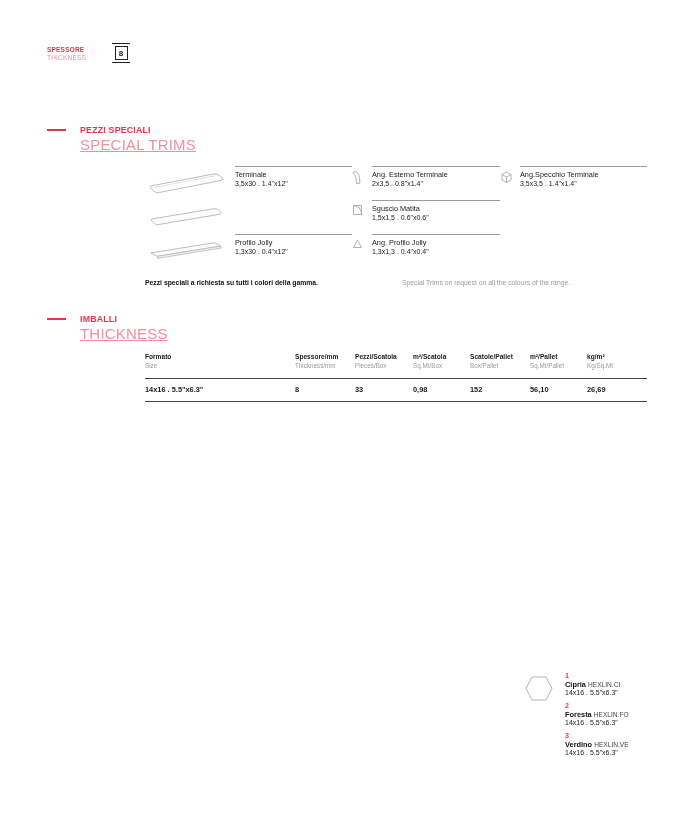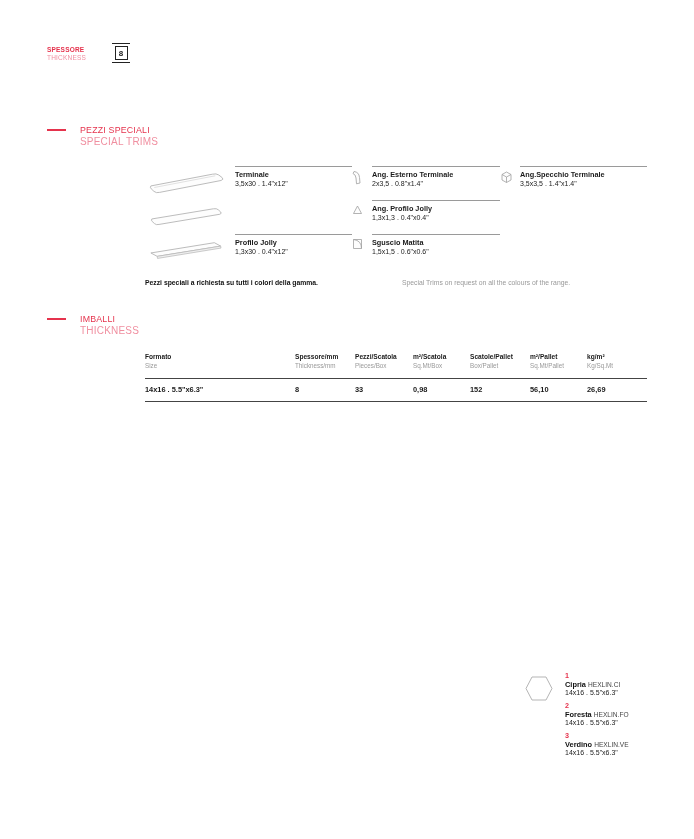--- a/index.html
+++ b/index.html
@@ -11,33 +11,33 @@
   .thickness-labels { position:absolute; left:47px; top:46px; line-height:1.3; letter-spacing:.2px; }
   .t-it { font-size:6.5px; font-weight:bold; color:#e5334d; }
   .t-en { font-size:6.5px; color:#f08fa0; }
   .thick-icon { position:absolute; left:112px; top:43px; width:18px; padding:2px 0; border-top:1px solid #222; border-bottom:1px solid #222; }
   .thick-box { width:13px; height:14px; margin:0 auto; border:1px solid #222; font-size:8px; font-weight:bold;
                display:flex; align-items:center; justify-content:center; }
 
   
   .section-head { position:absolute; left:47px; display:flex; align-items:flex-start; }
   .dash { width:19px; height:2px; background:#e5334d; margin-top:4px; margin-right:14px; flex:none; }
-  .sec-title { font-size:8.8px; font-weight:normal; color:#e5334d; line-height:1.2; letter-spacing:.2px; }
-  .sec-sub { font-size:10px; color:#f08fa0; line-height:1.2; letter-spacing:.2px; }
+  .sec-title { font-size:8.8px; font-weight:bold; color:#e5334d; line-height:1.2; letter-spacing:.2px; }
+  .sec-sub { font-size:15px; color:#f08fa0; line-height:1.2; letter-spacing:.2px;text-decoration:underline; }
   #trims-head { top:125px; }
   #pack-head { top:314px;justify-content:space-between; }
 
   
   .trims { position:absolute; left:145px; top:166px; display:grid; grid-template-columns:207px 148px 147px; }
   .trim-col { display:flex; flex-direction:column; }
   .trim-cell { display:flex; height:34px; }
   .trim-img { width:90px; flex:none; display:flex; align-items:center; padding-right:6px; }
   .trim-icon { width:20px; flex:none; display:flex; align-items:flex-start; padding-top:4px; }
   .trim-text { flex:1; border-top:1px solid #9a9a9a; padding-top:2.5px; padding-right:8px; }
-  .trim-name { font-size:7.3px; font-weight:bold; line-height:1.3; }
+  .trim-name { font-size:7.3px; font-weight:normal; line-height:1.3; }
   .trim-size { font-size:7px; line-height:1.3; color:#222; }
 
   .note-it { position:absolute; left:145px; top:279px; font-size:6.8px; font-weight:bold; color:#111; }
   .note-en { position:absolute; left:402px; top:279px; font-size:6.8px; color:#999; }
 
   
   .pack { position:absolute; left:145px; top:353px; width:502px; }
   .pack-grid { display:grid; grid-template-columns:150px 60px 58px 57px 60px 57px 60px; }
   .pack-head-row { padding-bottom:8px; border-bottom:1px solid #444; }
   .ph-it { font-size:6.6px; font-weight:bold; line-height:1.35; }
@@ -118,38 +118,38 @@
           </svg>
         </div>
         <div class="trim-text">
           <div class="trim-name">Ang. Esterno Terminale</div>
           <div class="trim-size">2x3,5 . 0.8"x1.4"</div>
         </div>
       </div>
       <div class="trim-cell">
         <div class="trim-icon">
           <svg width="11" height="12" viewBox="0 0 11 12">
+            <path d="M1.5 1.5 L9.5 1.5 L9.5 10.5 L1.5 10.5 Z" fill="#fdfdfd" stroke="#9f9f9f" stroke-width="0.8"></path>
+            <path d="M1.5 1.5 Q9.5 2.5 9.5 10.5" fill="none" stroke="#9f9f9f" stroke-width="0.8"></path>
+          </svg>
+        </div>
+        <div class="trim-text">
+          <div class="trim-name">Sguscio Matita</div>
+          <div class="trim-size">1,5x1,5 . 0.6"x0.6"</div>
+        </div>
+      </div>
+      <div class="trim-cell">
+        <div class="trim-icon">
+          <svg width="11" height="12" viewBox="0 0 11 12">
             <path d="M5.5 2 L9.5 9.5 L1.5 9.5 Z" fill="#fdfdfd" stroke="#9f9f9f" stroke-width="0.8"></path>
           </svg>
         </div>
         <div class="trim-text">
           <div class="trim-name">Ang. Profilo Jolly</div>
           <div class="trim-size">1,3x1,3 . 0.4"x0.4"</div>
-        </div>
-      </div>
-      <div class="trim-cell">
-        <div class="trim-icon">
-          <svg width="11" height="12" viewBox="0 0 11 12">
-            <path d="M1.5 1.5 L9.5 1.5 L9.5 10.5 L1.5 10.5 Z" fill="#fdfdfd" stroke="#9f9f9f" stroke-width="0.8"></path>
-            <path d="M1.5 1.5 Q9.5 2.5 9.5 10.5" fill="none" stroke="#9f9f9f" stroke-width="0.8"></path>
-          </svg>
-        </div>
-        <div class="trim-text">
-          <div class="trim-name">Sguscio Matita</div>
-          <div class="trim-size">1,5x1,5 . 0.6"x0.6"</div>
         </div>
       </div>
     </div>
 
     <div class="trim-col">
       <div class="trim-cell">
         <div class="trim-icon">
           <svg width="13" height="14" viewBox="0 0 13 14">
             <path d="M2 4.5 L6.5 2 L11 4.5 L11 10 L6.5 12.5 L2 10 Z" fill="#fdfdfd" stroke="#9f9f9f" stroke-width="0.8"></path>
             <path d="M2 4.5 L6.5 7 L11 4.5 M6.5 7 L6.5 12.5" fill="none" stroke="#9f9f9f" stroke-width="0.8"></path>

